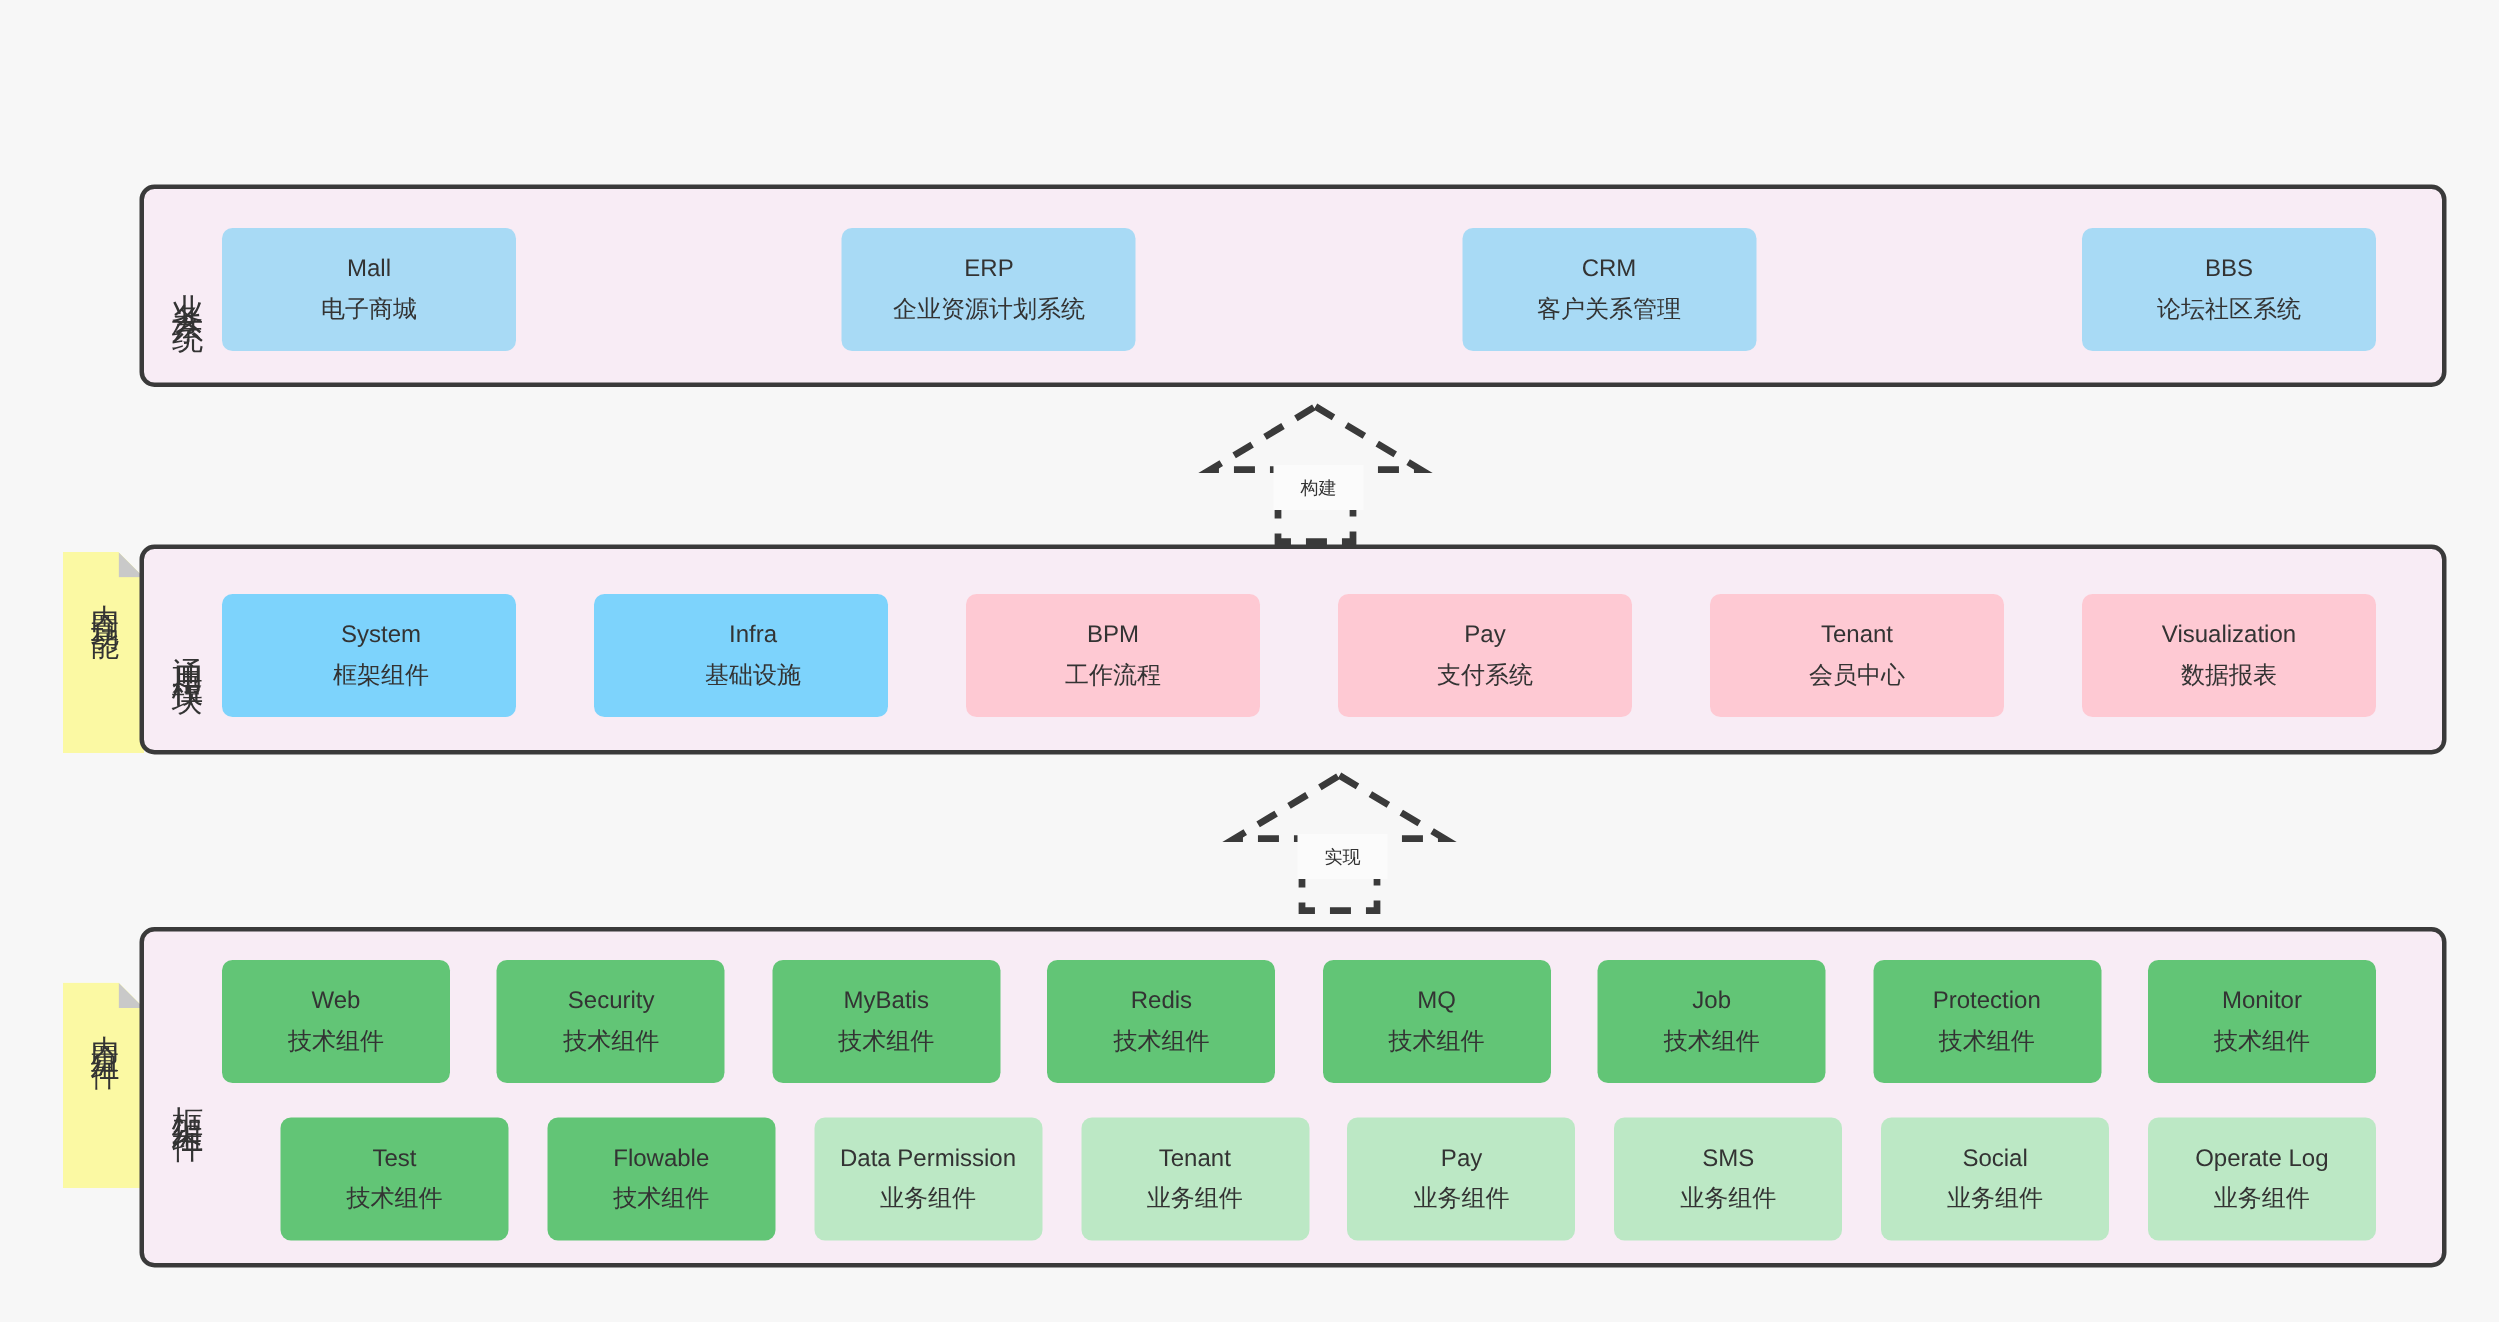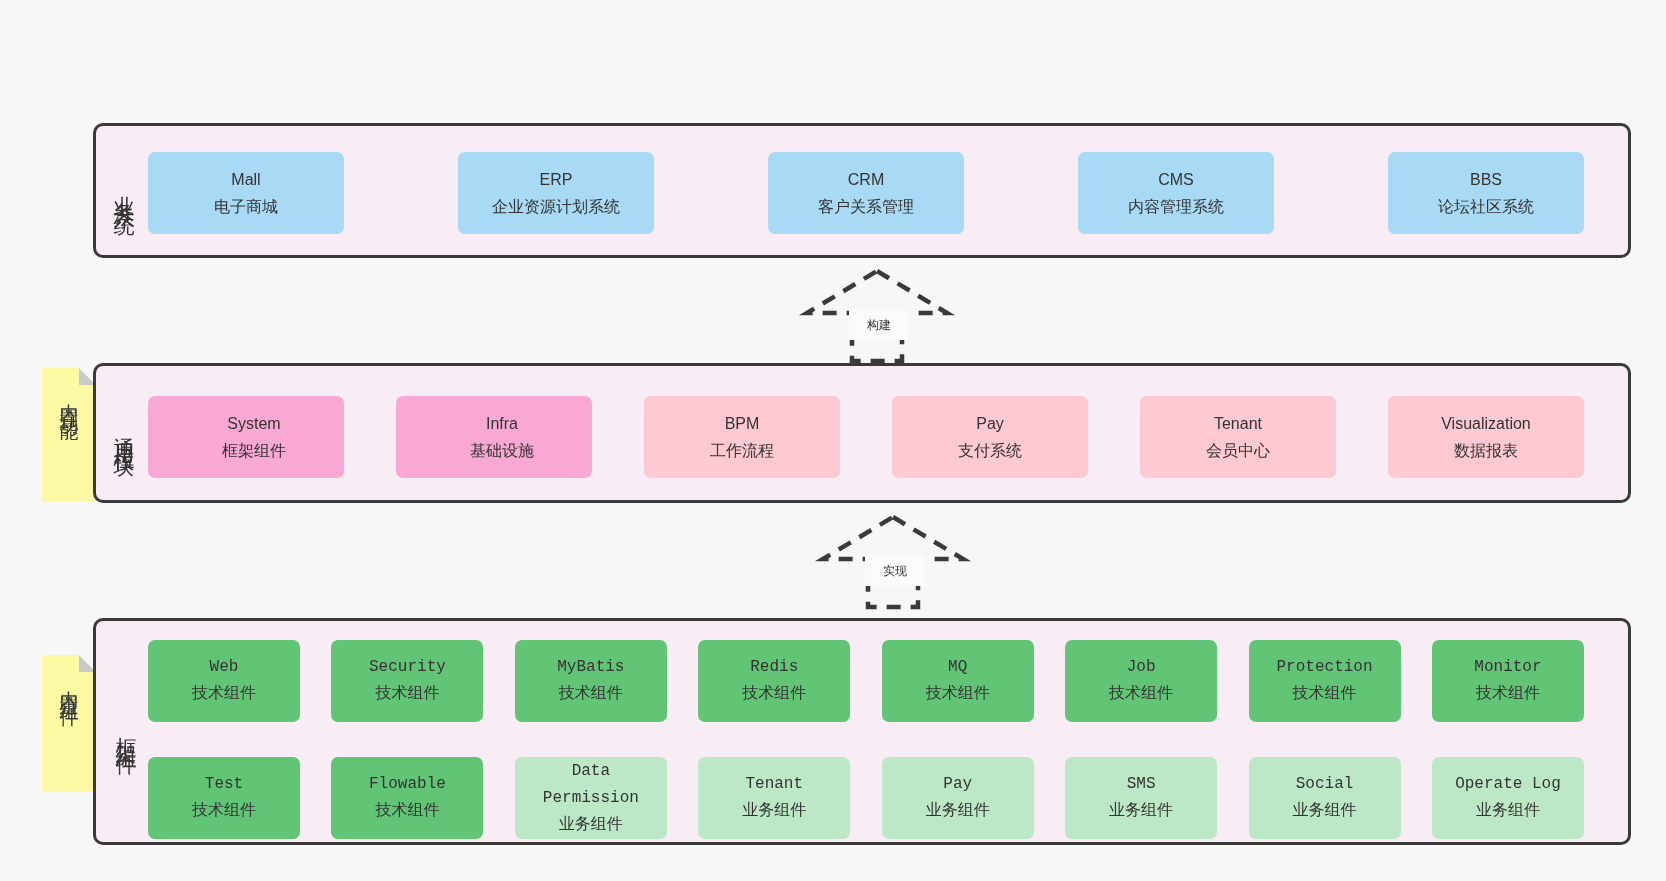--- a/index.html
+++ b/index.html
@@ -3,38 +3,38 @@
 <meta charset="utf-8">
 <style>
   * { margin:0; padding:0; box-sizing:border-box; }
   html,body { background:#f7f7f7; font-family:"Liberation Sans", sans-serif; }
   .stage { position:relative; width:1666px; height:881px; background:#f7f7f7; overflow:hidden; color:#333; }
 
   .band { position:absolute; left:93px; width:1538px; background:#f8ecf5;
           border:3px solid #3a3a3a; border-radius:10px; z-index:2; }
   .band-1 { top:123px; height:135px; }
   .band-2 { top:363px; height:140px; }
-  .band-3 { top:618px; height:227px;font-family:Liberation Mono, monospace; }
+  .band-3 { top:618px; height:227px; }
 
   .band-label { position:absolute; left:14px; top:50%; transform:translateY(-50%);
                 writing-mode:vertical-rl; text-orientation:upright;
                 font-size:21px; letter-spacing:6px; color:#333; white-space:nowrap; }
 
   .row { position:absolute; left:52px; right:44px; display:flex; justify-content:space-between; }
   .band-1 .row { top:26px; }
   .band-2 .row { top:30px; }
   .band-3 .row-1 { top:19px; }
-  .band-3 .row-2 { top:136px; }
+  .band-3 .row-2 { top:124px;margin-left:39px; }
 
   .box { width:196px; height:82px; border-radius:7px; display:flex; flex-direction:column;
          align-items:center; justify-content:center; text-align:center;
          font-size:16px; line-height:27px; color:#333; padding:0 4px; }
   .band-3 .box { width:152px; }
   .blue { background:#a8daf5; }
-  .red { background:#f9a8d4;padding-left:20px; }
+  .red { background:#7dd3fc;padding-left:20px; }
   .pink { background:#fec9d3; }
   .green { background:#62c576; }
   .lightgreen { background:#bce8c5; }
 
   .sticky { position:absolute; width:54px; background:#fbf9a3; z-index:1;
             clip-path:polygon(0 0, calc(100% - 17px) 0, 100% 17px, 100% 100%, 0 100%); }
   .sticky-1 { left:42px; top:368px; height:134px; }
   .sticky-2 { left:42px; top:655px; height:137px; }
   .sticky .fold { position:absolute; top:0; right:0; width:17px; height:17px;
                   background:#c9c9c9; clip-path:polygon(0 0, 100% 100%, 0 100%); }
@@ -66,24 +66,20 @@
       </div>
       <div class="box blue">
         <div>ERP</div>
         <div>企业资源计划系统</div>
       </div>
       <div class="box blue">
         <div>CRM</div>
         <div>客户关系管理</div>
       </div>
       <div class="box blue">
-        <div>CMS</div>
-        <div>内容管理系统</div>
-      </div>
-      <div class="box blue">
         <div>BBS</div>
         <div>论坛社区系统</div>
       </div>
     </div>
   </section>
 
   <div class="arrow arrow-1">
     <svg viewBox="0 0 160 100">
       <polygon points="80,5 150,47 105,47 105,95 55,95 55,47 10,47" fill="none" stroke="#3a3a3a" stroke-width="4.5" stroke-dasharray="14 10"></polygon>
     </svg>

